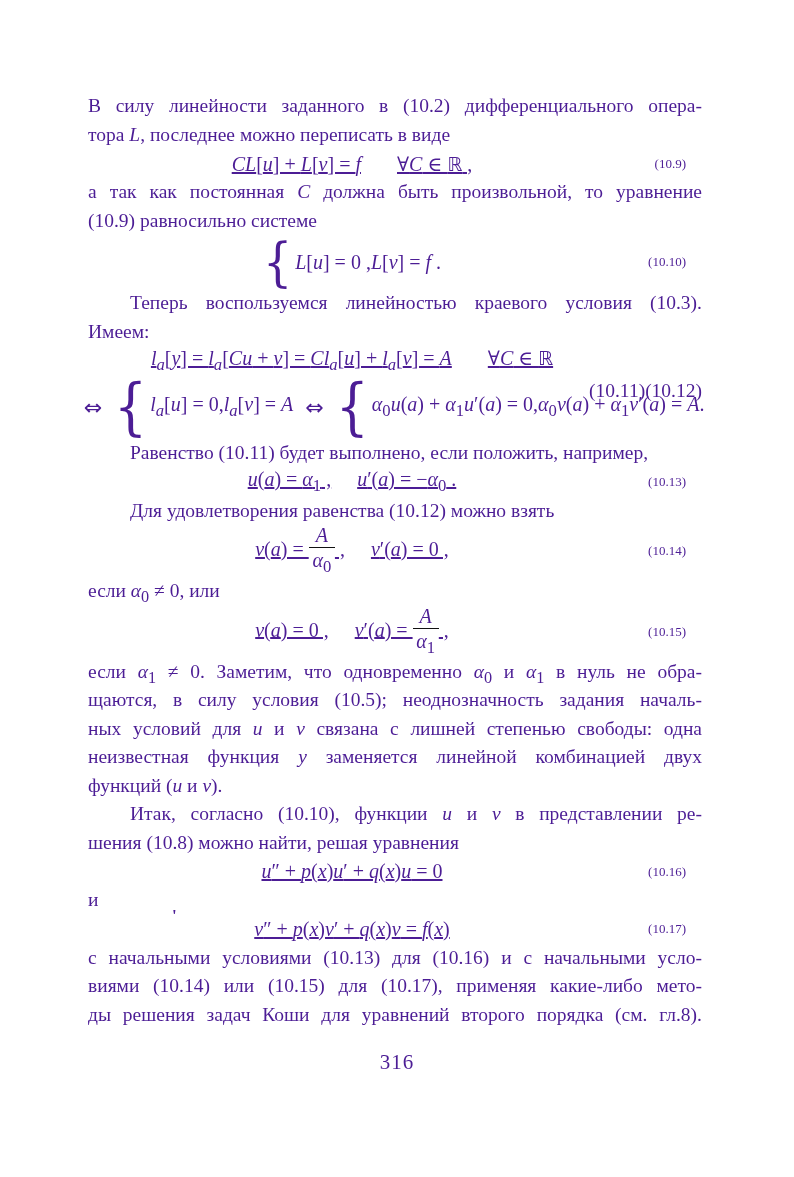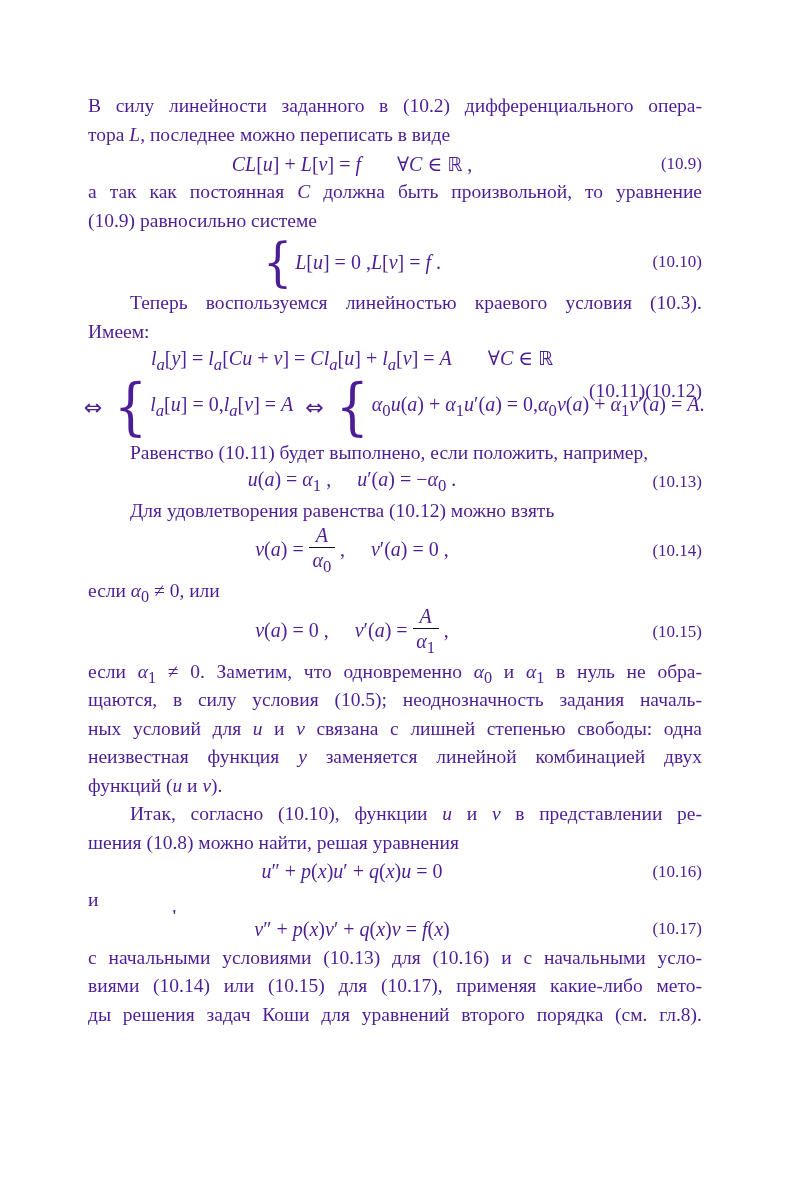--- a/index.html
+++ b/index.html
@@ -14,23 +14,23 @@
         text-align:justify; text-align-last:justify; white-space:normal; }
   .jl.last { text-align-last:left; }
   .jl.ind { text-indent:42px; }
 
   .eqrow { position:relative; display:flex; align-items:center; justify-content:center;
            padding-right:86px; font-size:20px; }
   .eq-one  { height:29px; }
   .eq-sys  { height:54px; }
   .eq-frac { height:52px; }
   .eq-dbl  { height:64px; padding-right:14px; }
-  .eqbody { white-space:nowrap; }
-  .eqnum { position:absolute; right:0; top:50%; transform:translateY(-50%);
-           font-size:17px; white-space:nowrap; }
+  .eqbody { white-space:nowrap;text-decoration:underline; }
+  .eqnum { position:absolute; right:16px; top:50%; transform:translateY(-50%);
+           font-size:13px; white-space:nowrap; }
   .eqnums { position:absolute; right:0; top:0; bottom:0; display:flex;
             flex-direction:row; justify-content:center; text-align:right;
             font-size:19.5px; }
   .eqnums span { line-height:32px; }
 
   .cases { display:inline-flex; align-items:center; }
   .brace { font-family:"DejaVu Serif",serif; line-height:1; margin-right:3px; }
   .b1 { font-size:46px; transform:scaleY(1.12); }
   .b2 { font-size:52px; transform:scaleY(1.18); }
   .crows { display:inline-flex; flex-direction:row; }
@@ -177,13 +177,14 @@
 
     <p class="para">
       <span class="jl">с начальными условиями (10.13) для (10.16) и с начальными усло-</span>
       <span class="jl">виями (10.14) или (10.15) для (10.17), применяя какие-либо мето-</span>
       <span class="jl">ды решения задач Коши для уравнений второго порядка (см. гл.8).</span>
     </p>
 
   </div>
 
   <span class="speck">'</span>
+  <div class="pagenum">316</div>
 </div>
 
 </body></html>

